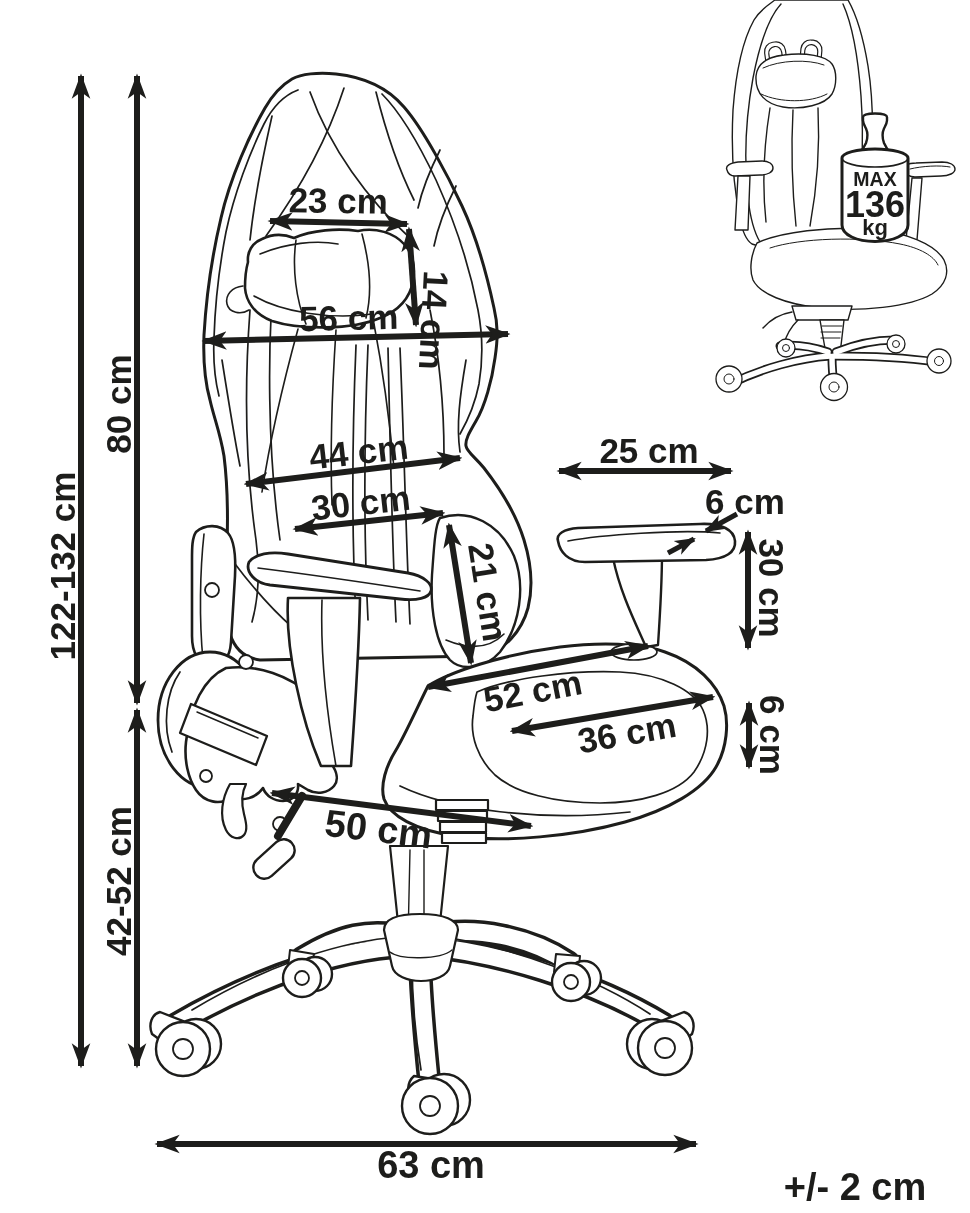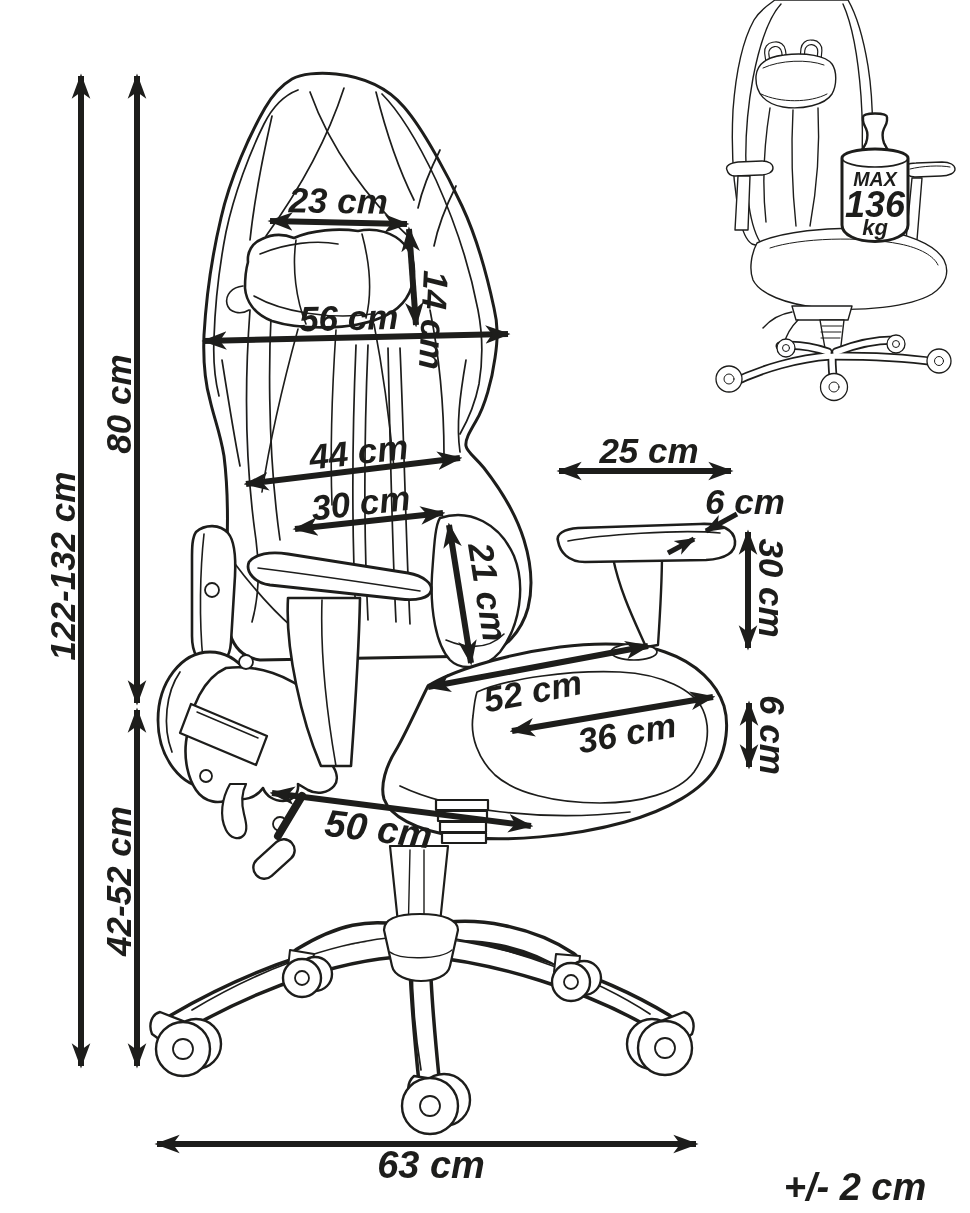--- a/index.html
+++ b/index.html
@@ -1,16 +1,16 @@
 <!DOCTYPE html>
 <html><head>
 <meta charset="utf-8">
 <style>
   html,body{margin:0;padding:0;background:#ffffff;}
-  .stage{position:relative;width:970px;height:1213px;background:#ffffff;overflow:hidden;font-style:italic;}
+  .stage{position:relative;width:970px;height:1213px;background:#ffffff;overflow:hidden;}
   svg{display:block;}
   text{font-family:"Liberation Sans","DejaVu Sans",sans-serif;font-weight:bold;fill:#1d1d1b;}
 </style>
 </head>
 <body>
 
 <div class="stage">
 <svg width="970" height="1213" viewBox="0 0 970 1213">
   <defs>
     <marker id="ah" viewBox="0 0 10 8" refX="9" refY="4" markerWidth="4.2" markerHeight="3.6" orient="auto-start-reverse" markerUnits="strokeWidth">

